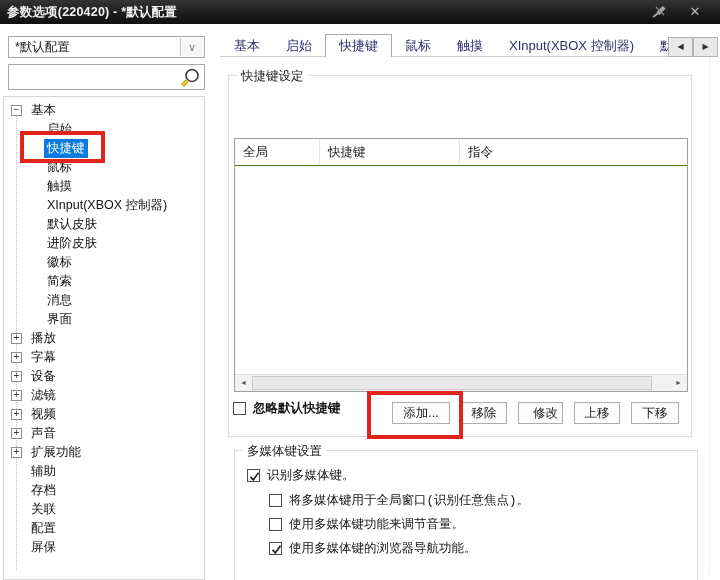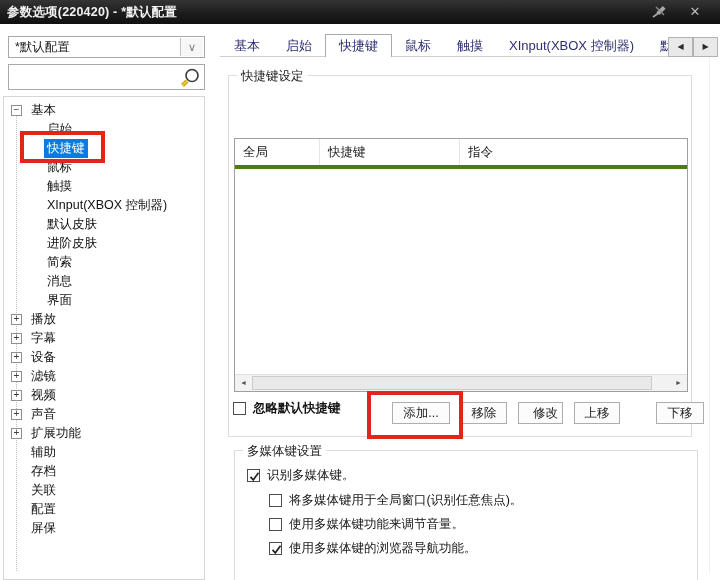--- a/index.html
+++ b/index.html
@@ -60,21 +60,21 @@
   #group-hotkeys{left:228px;top:75px;width:464px;height:362px;}
   #group-media{left:228px;top:450px;width:464px;height:136px;margin-left:6px;}
   .group-label{position:absolute;left:8px;top:-8px;background:#fff;padding:0 4px;
     font-size:12.5px;color:#1a1a1a;white-space:nowrap;}
 
   #hotkey-desc{position:absolute;left:12px;top:14px;font-size:12.5px;color:#141414;line-height:18.5px;}
 
   
   #hotkey-table{position:absolute;left:5px;top:62px;width:454px;height:254px;
     border:1px solid #9ca0a5;background:#fff;box-sizing:border-box;}
-  #hotkey-thead{display:flex;height:26px;border-bottom:4px solid #4d7c0f;}
+  #hotkey-thead{display:flex;height:26px;border-bottom:1px solid #4d7c0f;}
   .th{box-sizing:border-box;border-right:1px solid #e4e4e4;font-size:12.5px;color:#1a1a1a;
     padding:5px 0 0 8px;}
   .th.c0{width:85px;} .th.c1{width:140px;} .th.c2{flex:1;border-right:none;}
   #hotkey-tbody{height:193px;}
   #hscroll{position:absolute;left:0;bottom:0;width:452px;height:17px;background:#f2f2f2;
     border-top:1px solid #dedede;box-sizing:border-box;}
   .hs-arrow{position:absolute;top:0;width:17px;height:16px;text-align:center;
     font-size:7px;line-height:16px;color:#505050;}
   #hs-left{left:0;} #hs-right{right:0;}
   #hs-thumb{position:absolute;left:17px;top:1px;height:14px;width:400px;background:#e9e9e9;
@@ -151,20 +151,23 @@
       <div class="tree-row lvl1 noexp">
         <span class="lbl">XInput(XBOX 控制器)</span>
       </div>
       <div class="tree-row lvl1 noexp">
         <span class="lbl">默认皮肤</span>
       </div>
       <div class="tree-row lvl1 noexp">
         <span class="lbl">进阶皮肤</span>
       </div>
       <div class="tree-row lvl1 noexp">
+        <span class="lbl">徽标</span>
+      </div>
+      <div class="tree-row lvl1 noexp">
         <span class="lbl">简索</span>
       </div>
       <div class="tree-row lvl1 noexp">
         <span class="lbl">消息</span>
       </div>
       <div class="tree-row lvl1 noexp">
         <span class="lbl">界面</span>
       </div>
       <div class="tree-row lvl0">
         <span class="expander">+</span>
@@ -245,34 +248,34 @@
   <div id="ignore-row" class="check-row">
     <span class="checkbox" id="ignore-box"></span>
     <span>忽略默认快捷键</span>
   </div>
 
   <div id="hotkey-buttons">
       <button class="btn" style="width: 58px;">添加...</button>
       <button class="btn" style="width: 46px;">移除</button>
       <button class="btn" style="width: 45px; padding-left: 10px;">修改</button>
       <button class="btn" style="width: 46px;">上移</button>
-      <button class="btn" style="width: 48px; margin-left: 25px;">下移</button>
+      <button class="btn" style="width: 48px;">下移</button>
     </div>
 
   <div id="group-media" class="groupbox">
     <span class="group-label">多媒体键设置</span>
   <div class="check-row" style="left: 12px; top: 16px;">
         <span class="checkbox">
           <svg width="13" height="13" viewBox="0 0 13 13">
             <polyline points="2.5,6.8 5.3,9.8 10.5,2.8" fill="none" stroke="#232323" stroke-width="1.7"></polyline>
           </svg>
         </span>
         <span>识别多媒体键。</span>
       </div>
-      <div class="check-row" style="left: 34px; top: 41px;">
+      <div class="check-row" style="left: 34px; top: 41px; font-family: Liberation Mono, monospace;">
         <span class="checkbox"></span>
         <span>将多媒体键用于全局窗口(识别任意焦点)。</span>
       </div>
       <div class="check-row" style="left: 34px; top: 65px;">
         <span class="checkbox"></span>
         <span>使用多媒体键功能来调节音量。</span>
       </div>
       <div class="check-row" style="left: 34px; top: 89px;">
         <span class="checkbox">
           <svg width="13" height="13" viewBox="0 0 13 13">

